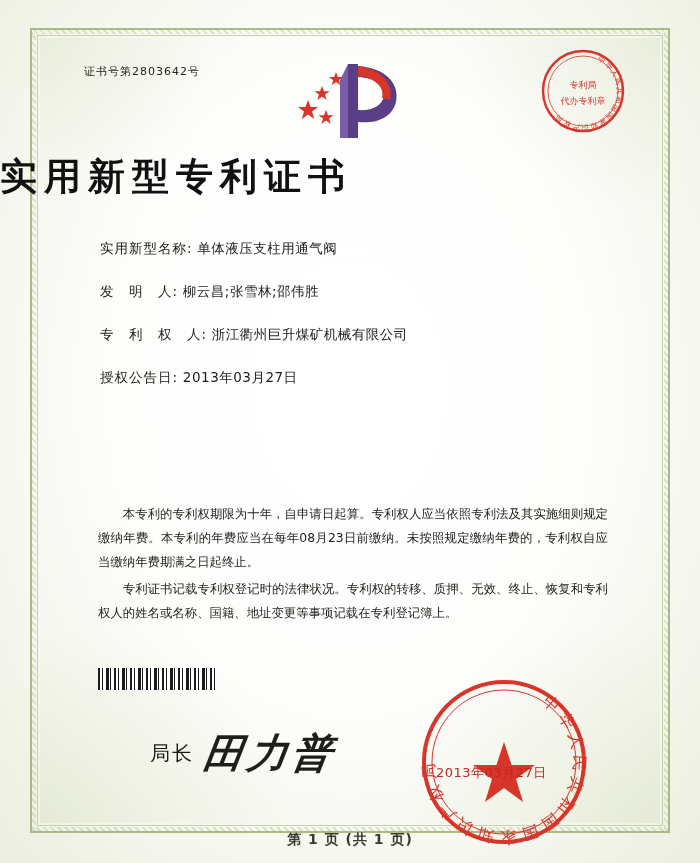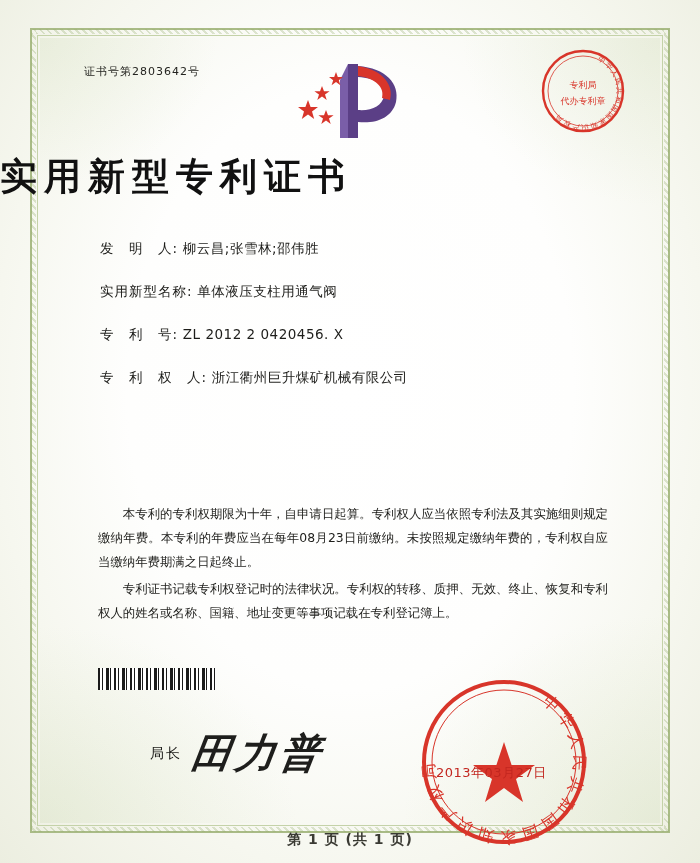--- a/index.html
+++ b/index.html
@@ -150,21 +150,21 @@
   }
 
   .sig-area {
     position: absolute;
     left: 150px;
     top: 726px;
     display: flex;
     align-items: center;
   }
   .sig-label {
-    font-size: 14px;
+    font-size: 20px;
     letter-spacing: 2px;
     color: #1a1a17;
     margin-right: 10px;
   }
   .sig-handwriting {
     font-family: "DejaVu Serif", serif;
     font-size: 40px;
     font-style: italic;
     font-weight: bold;
     color: #1e1e1c;
@@ -243,34 +243,34 @@
       </text>
       <text x="43" y="40" font-size="9" fill="#d8352a" text-anchor="middle" font-family="DejaVu Sans, sans-serif">专利局</text>
       <text x="43" y="56" font-size="9" fill="#d8352a" text-anchor="middle" font-family="DejaVu Sans, sans-serif">代办专利章</text>
     </svg>
   </div>
 
   <div class="title">实用新型专利证书</div>
 
   <div class="fields">
     <div class="field-row">
+      <span class="field-label">实用新型名称:</span>
+      <span class="field-value">单体液压支柱用通气阀</span>
+    </div>
+    <div class="field-row">
       <span class="field-label">发　明　人:</span>
       <span class="field-value">柳云昌;张雪林;邵伟胜</span>
     </div>
     <div class="field-row">
-      <span class="field-label">实用新型名称:</span>
-      <span class="field-value">单体液压支柱用通气阀</span>
+      <span class="field-label">专　利　权　人:</span>
+      <span class="field-value">浙江衢州巨升煤矿机械有限公司</span>
     </div>
     <div class="field-row">
-      <span class="field-label">专　利　号:</span>
-      <span class="field-value">ZL 2012 2 0420456. X</span>
-    </div>
-    <div class="field-row">
-      <span class="field-label">专　利　权　人:</span>
-      <span class="field-value">浙江衢州巨升煤矿机械有限公司</span>
+      <span class="field-label">授权公告日:</span>
+      <span class="field-value">2013年03月27日</span>
     </div>
   </div>
 
   <div class="body-text">
     <p>本专利的专利权期限为十年，自申请日起算。专利权人应当依照专利法及其实施细则规定缴纳年费。本专利的年费应当在每年08月23日前缴纳。未按照规定缴纳年费的，专利权自应当缴纳年费期满之日起终止。</p>
     <p>专利证书记载专利权登记时的法律状况。专利权的转移、质押、无效、终止、恢复和专利权人的姓名或名称、国籍、地址变更等事项记载在专利登记簿上。</p>
   </div>
 
   <div class="barcode"></div>
 

